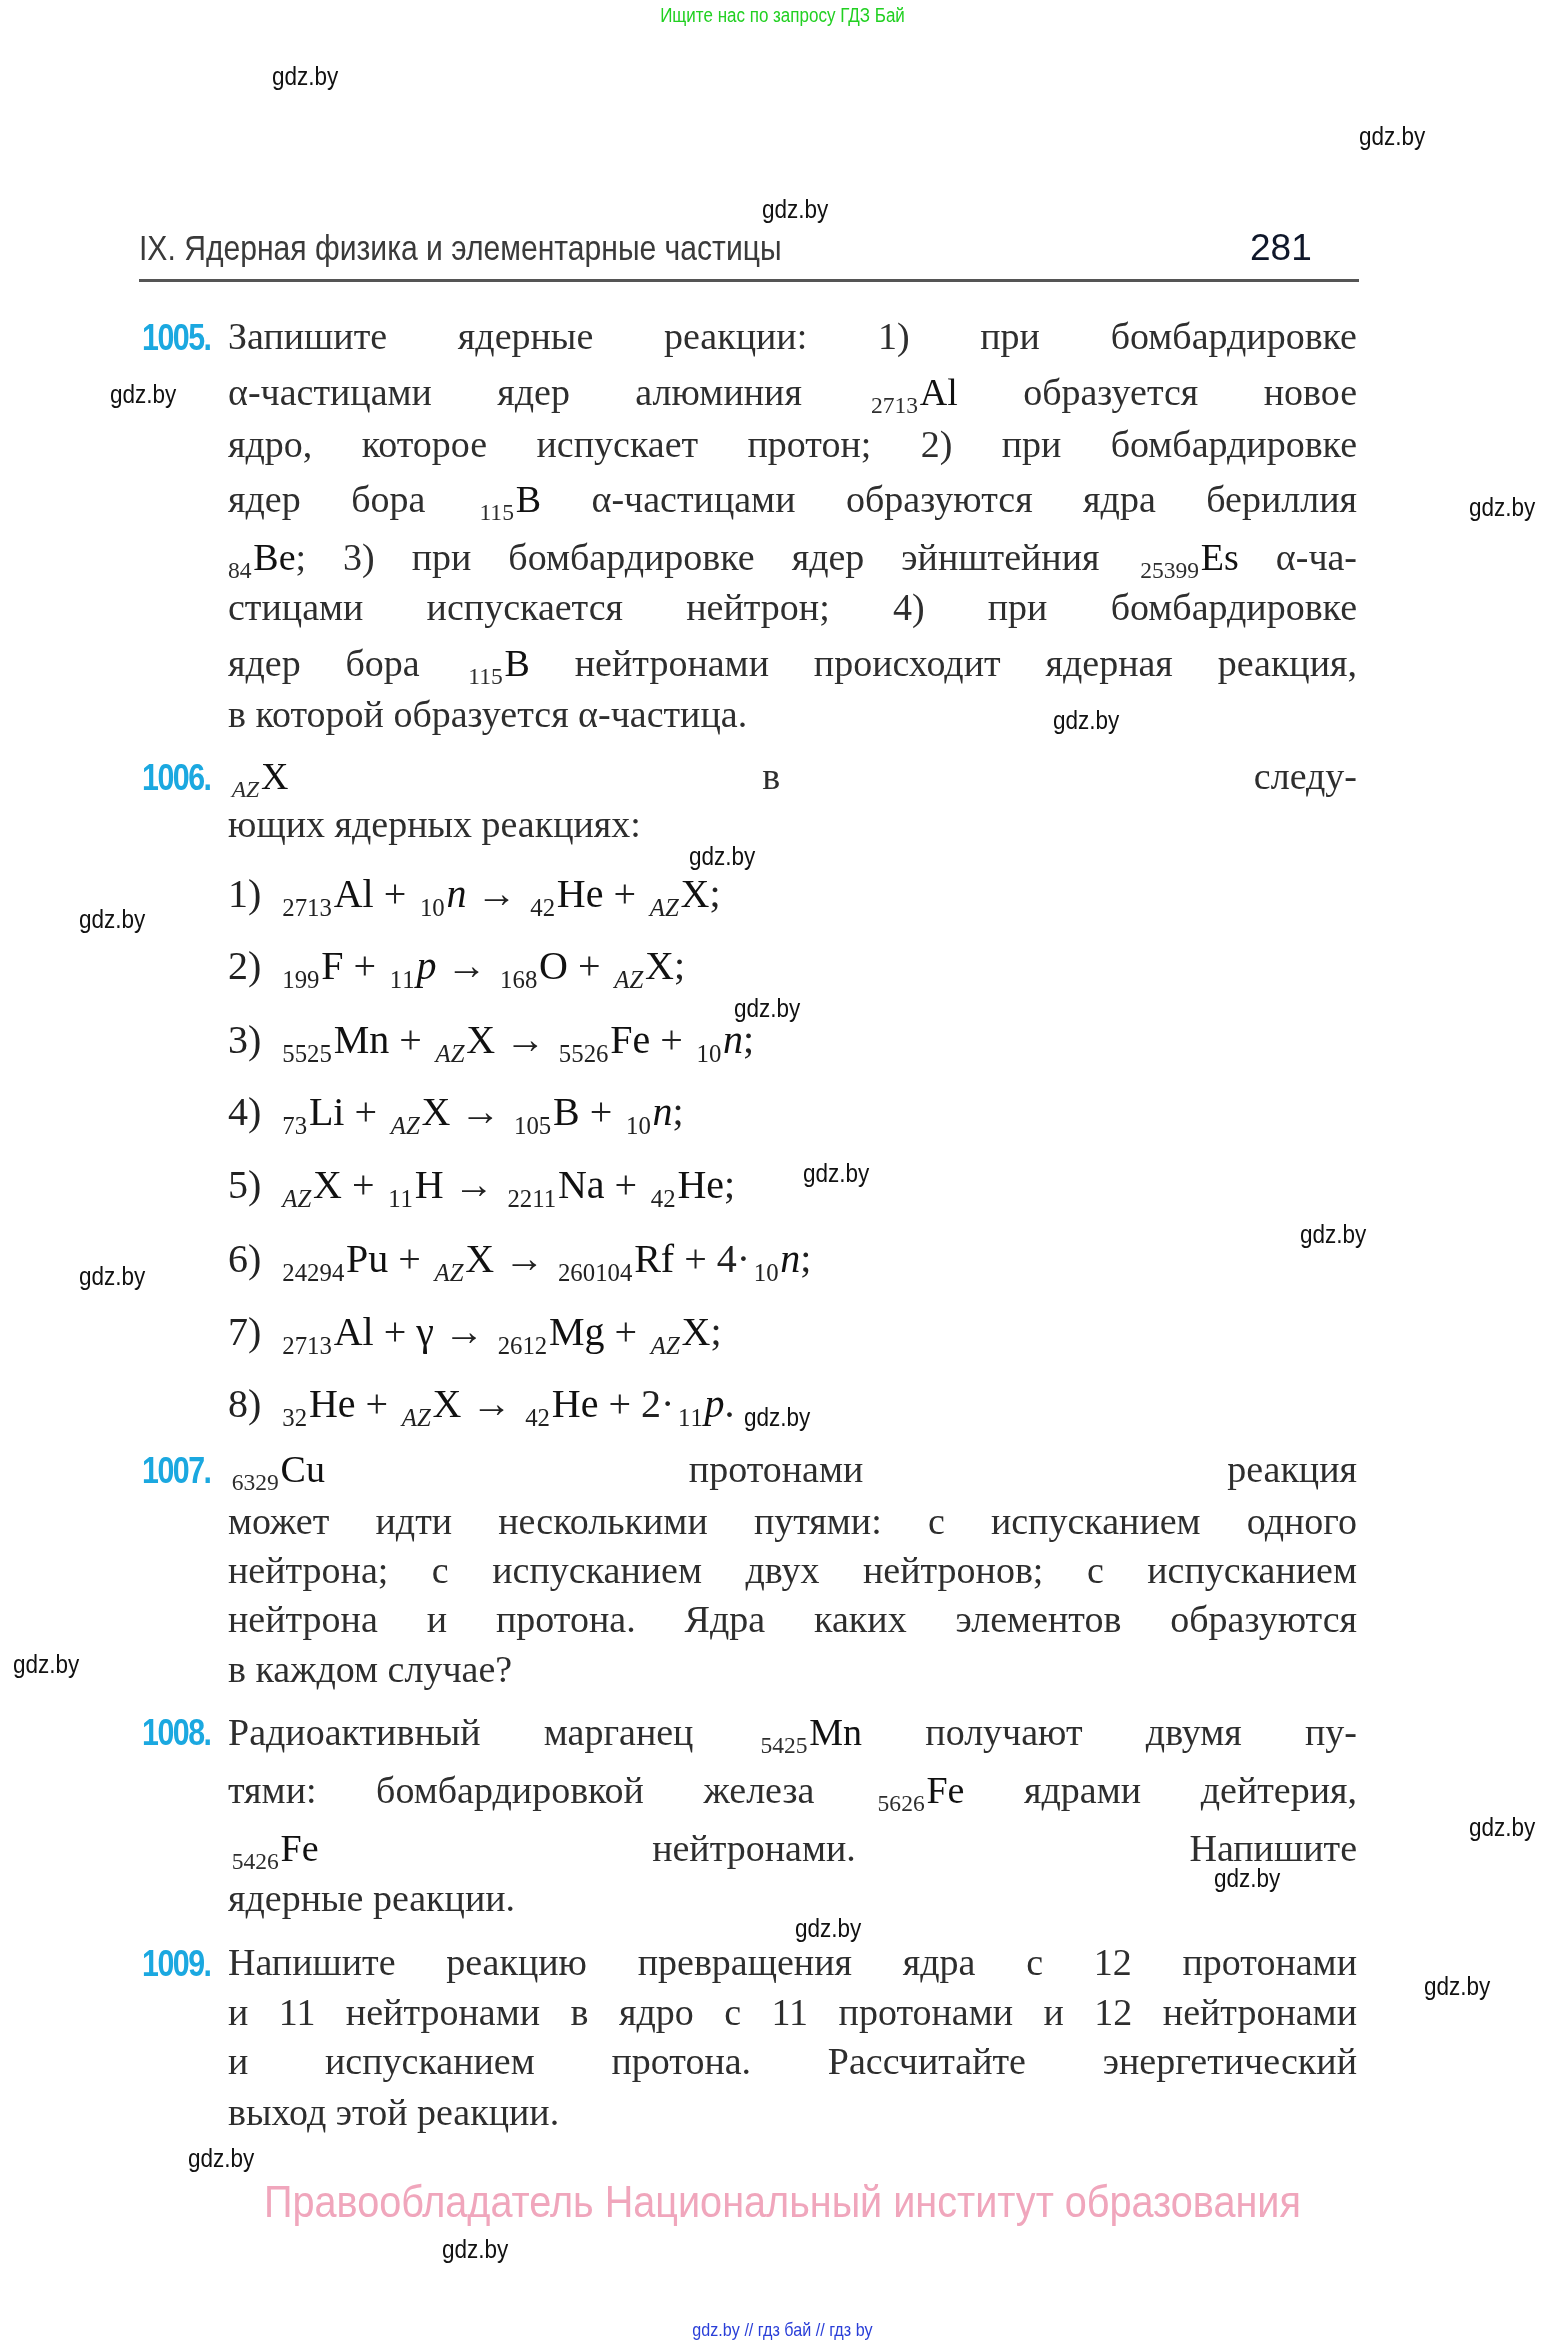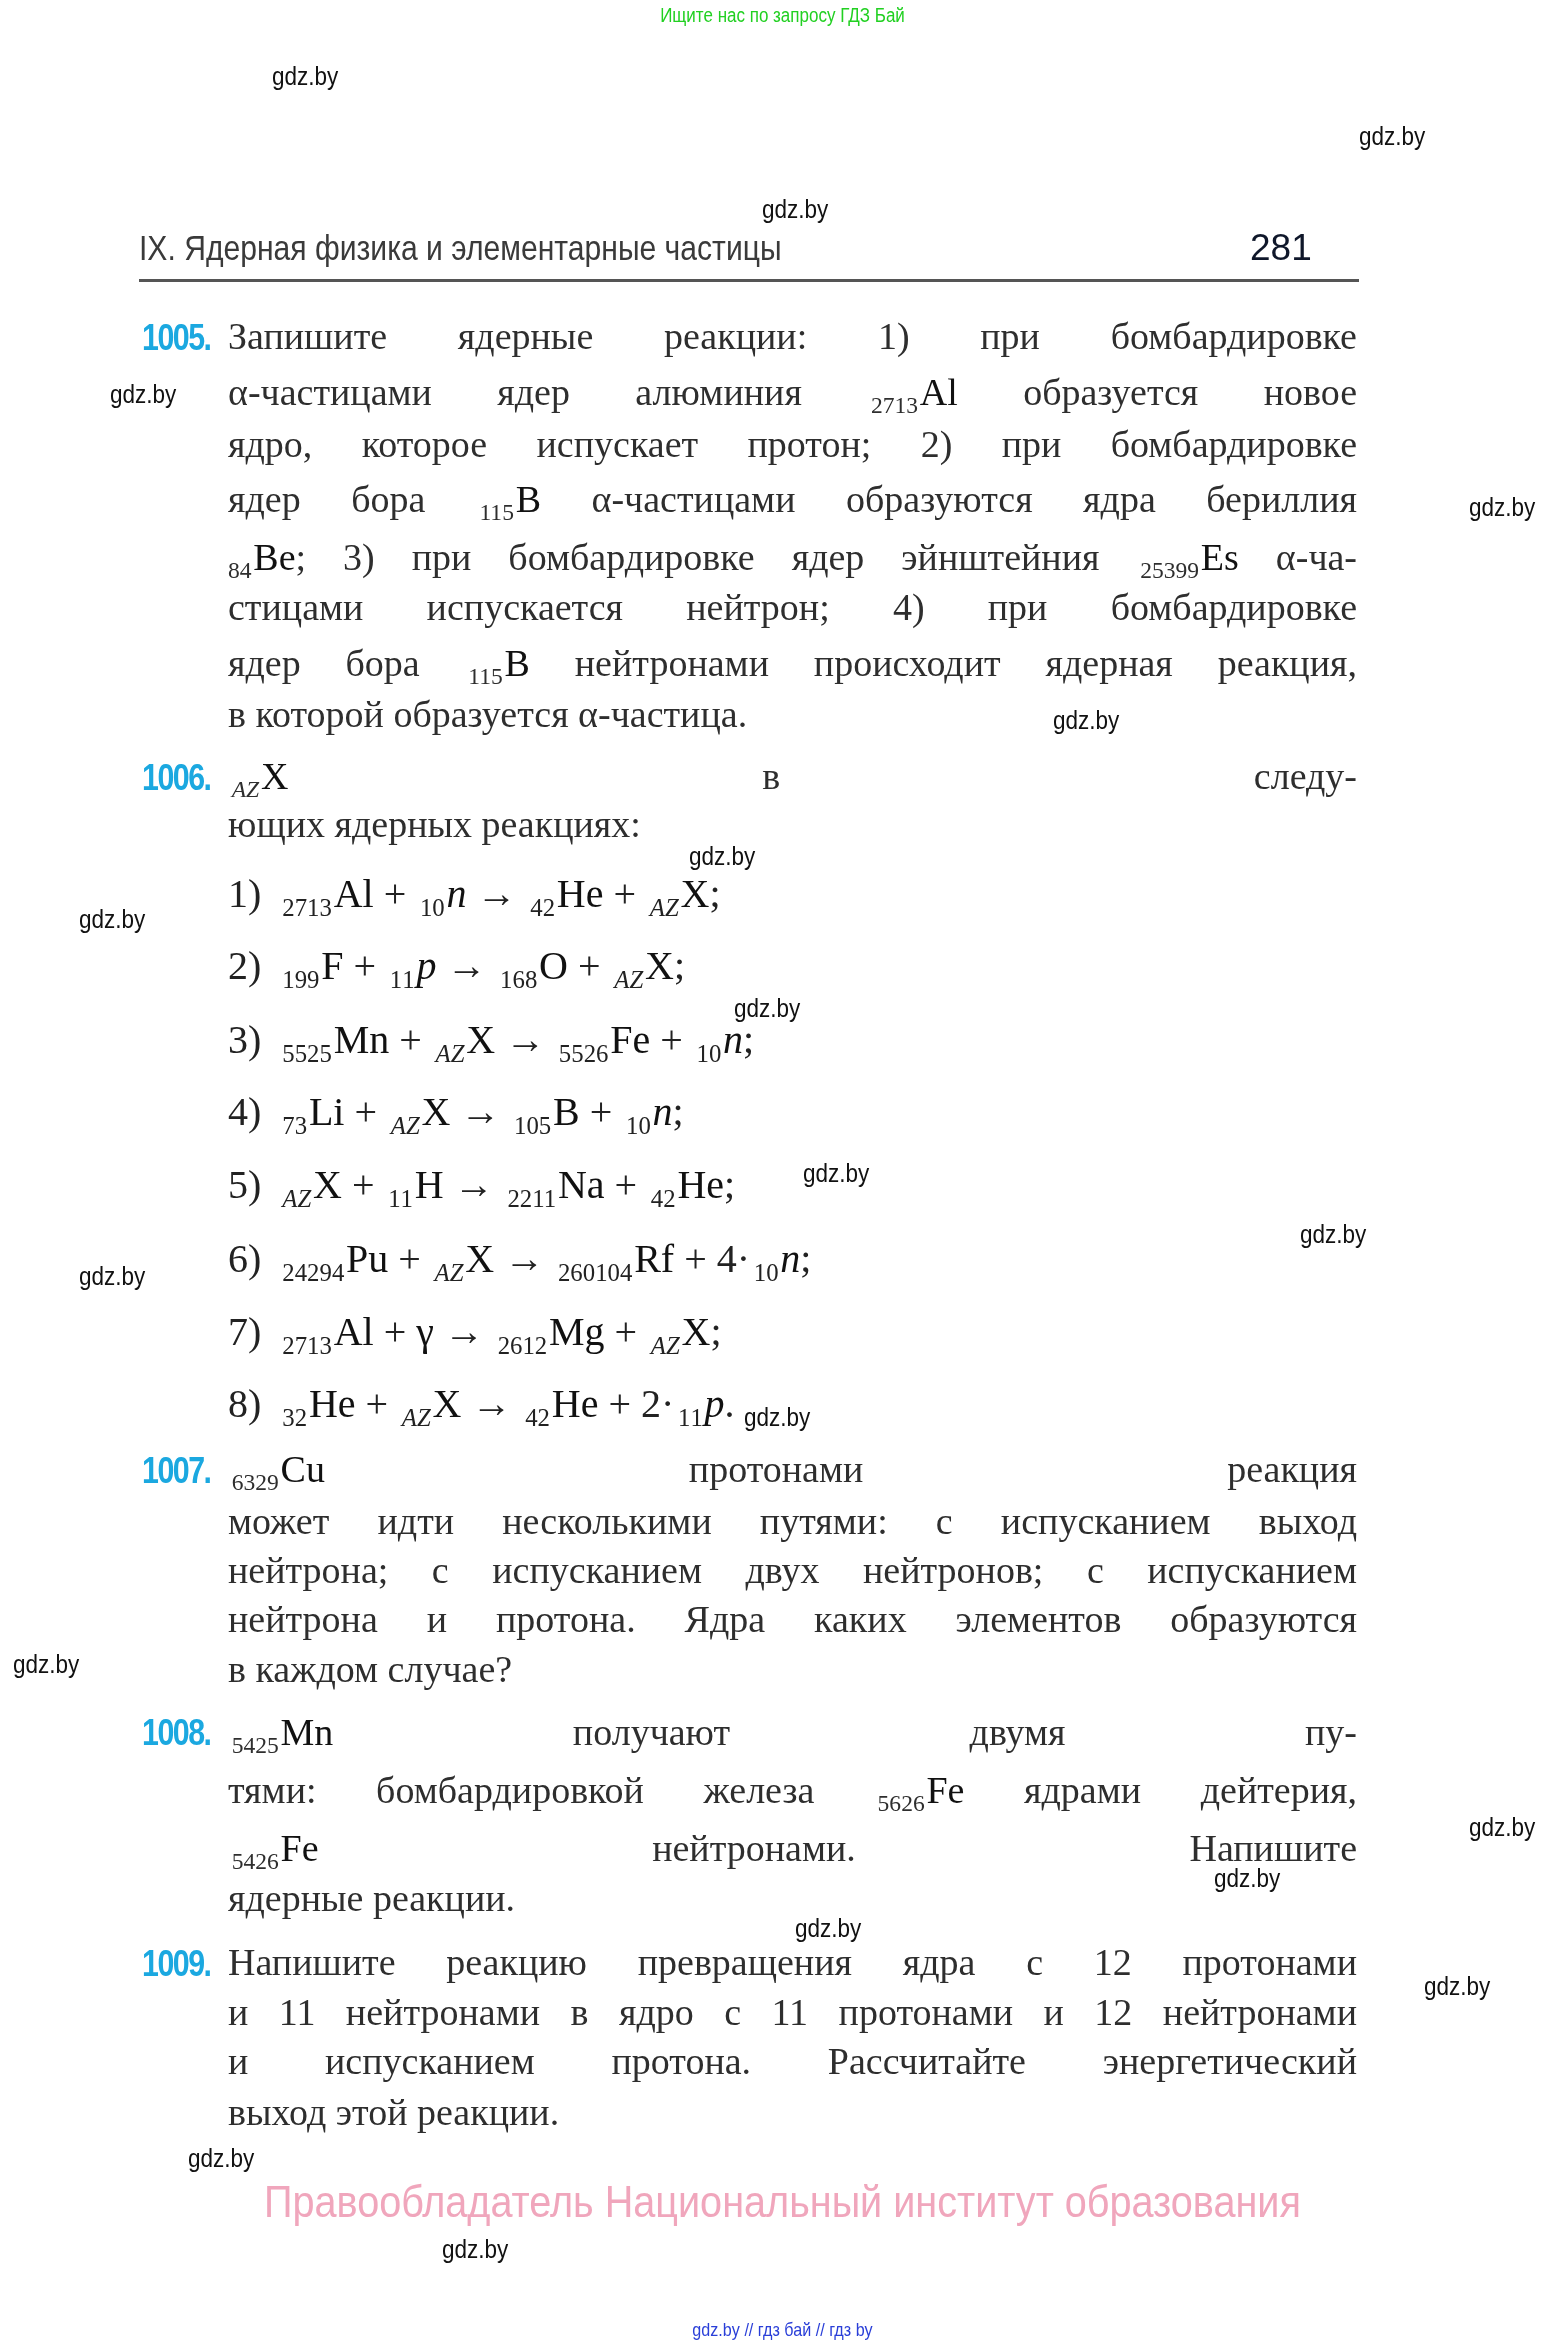--- a/index.html
+++ b/index.html
@@ -186,27 +186,27 @@
           <span>1</span>
           <span>1</span>
         </span><span class="sym ital">p</span></span><span>.</span></div>
   </div>
 
 <div class="abs num" style="left:142px;top:1450px">1007.</div>
 <div class="abs line just" style="top:1447px"> <span class="nuc"><span class="iso">
         <span>63</span>
         <span>29</span>
       </span><span class="sym">Cu</span></span> <span>протонами реакция</span></div>
-<div class="abs line just" style="top:1499px">может идти несколькими путями: с испусканием выход</div>
+<div class="abs line just" style="top:1499px">может идти несколькими путями: с испусканием одного</div>
 <div class="abs line just" style="top:1548px">нейтрона; с испусканием двух нейтронов; с испусканием</div>
 <div class="abs line just" style="top:1597px">нейтрона и протона. Ядра каких элементов образуются</div>
 <div class="abs line" style="top:1647px">в каждом случае?</div>
 
 <div class="abs num" style="left:142px;top:1712px">1008.</div>
-<div class="abs line just" style="top:1710px"> <span class="nuc"><span class="iso">
+<div class="abs line just" style="top:1710px"><span>Радиоактивный марганец</span> <span class="nuc"><span class="iso">
         <span>54</span>
         <span>25</span>
       </span><span class="sym">Mn</span></span> <span>получают двумя пу-</span></div>
 <div class="abs line just" style="top:1768px"><span>тями: бомбардировкой железа</span> <span class="nuc"><span class="iso">
         <span>56</span>
         <span>26</span>
       </span><span class="sym">Fe</span></span> <span>ядрами дейтерия,</span></div>
 <div class="abs line just" style="top:1826px"> <span class="nuc"><span class="iso">
         <span>54</span>
         <span>26</span>

